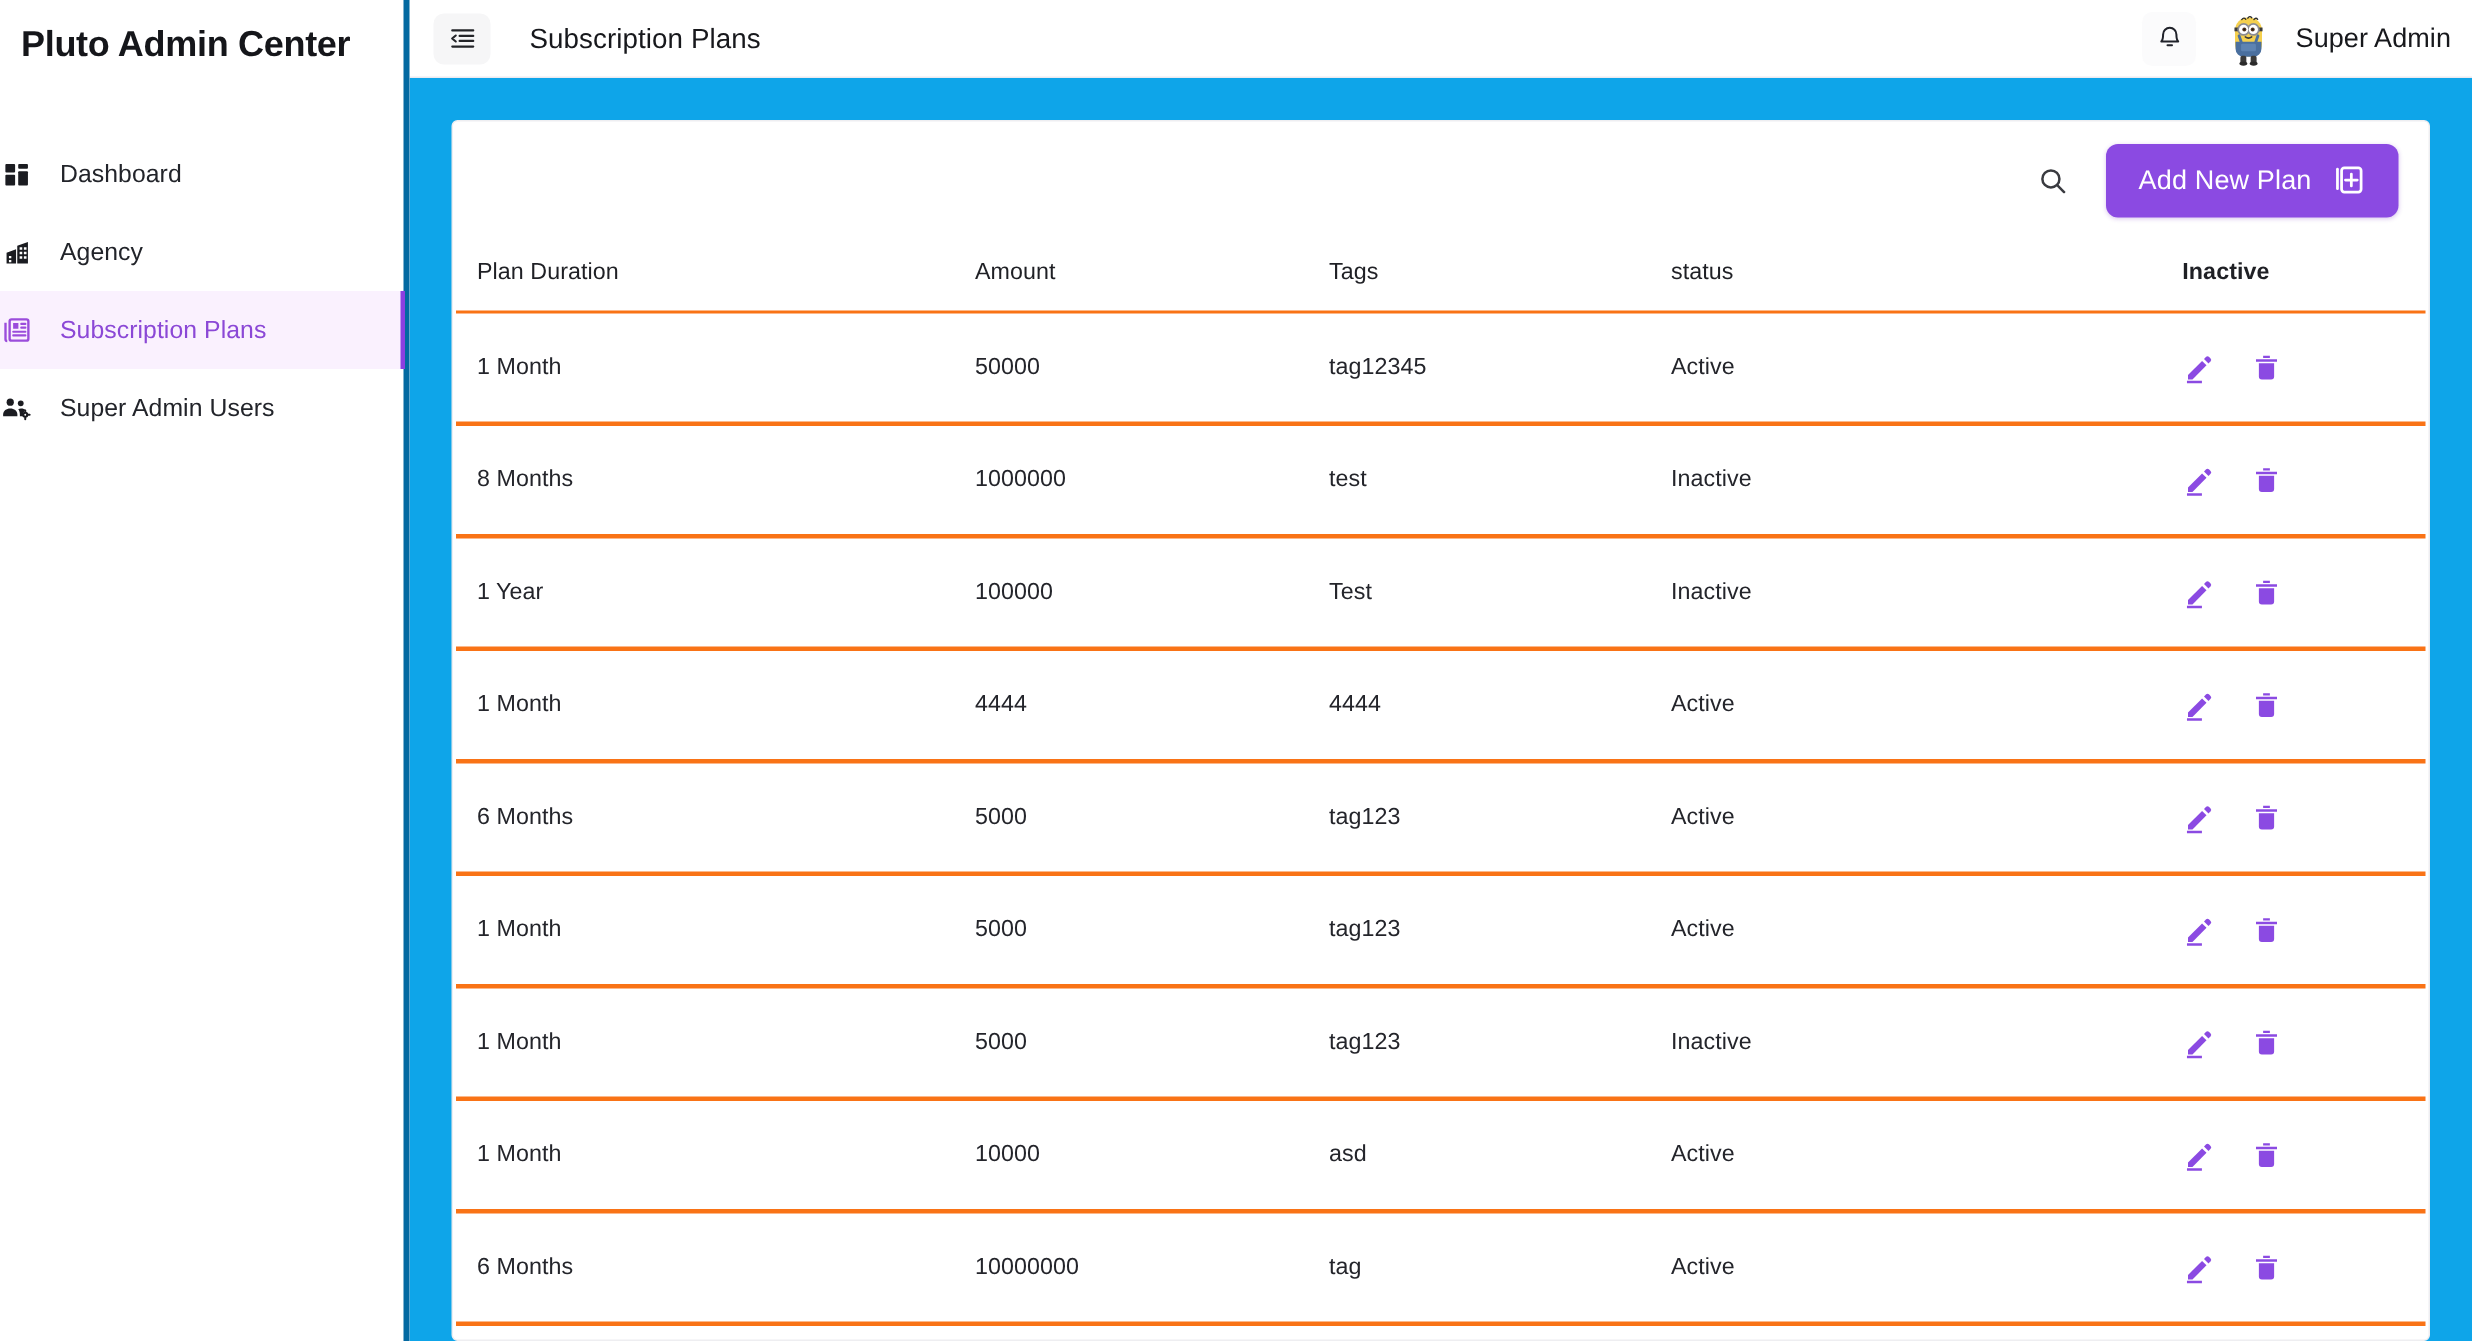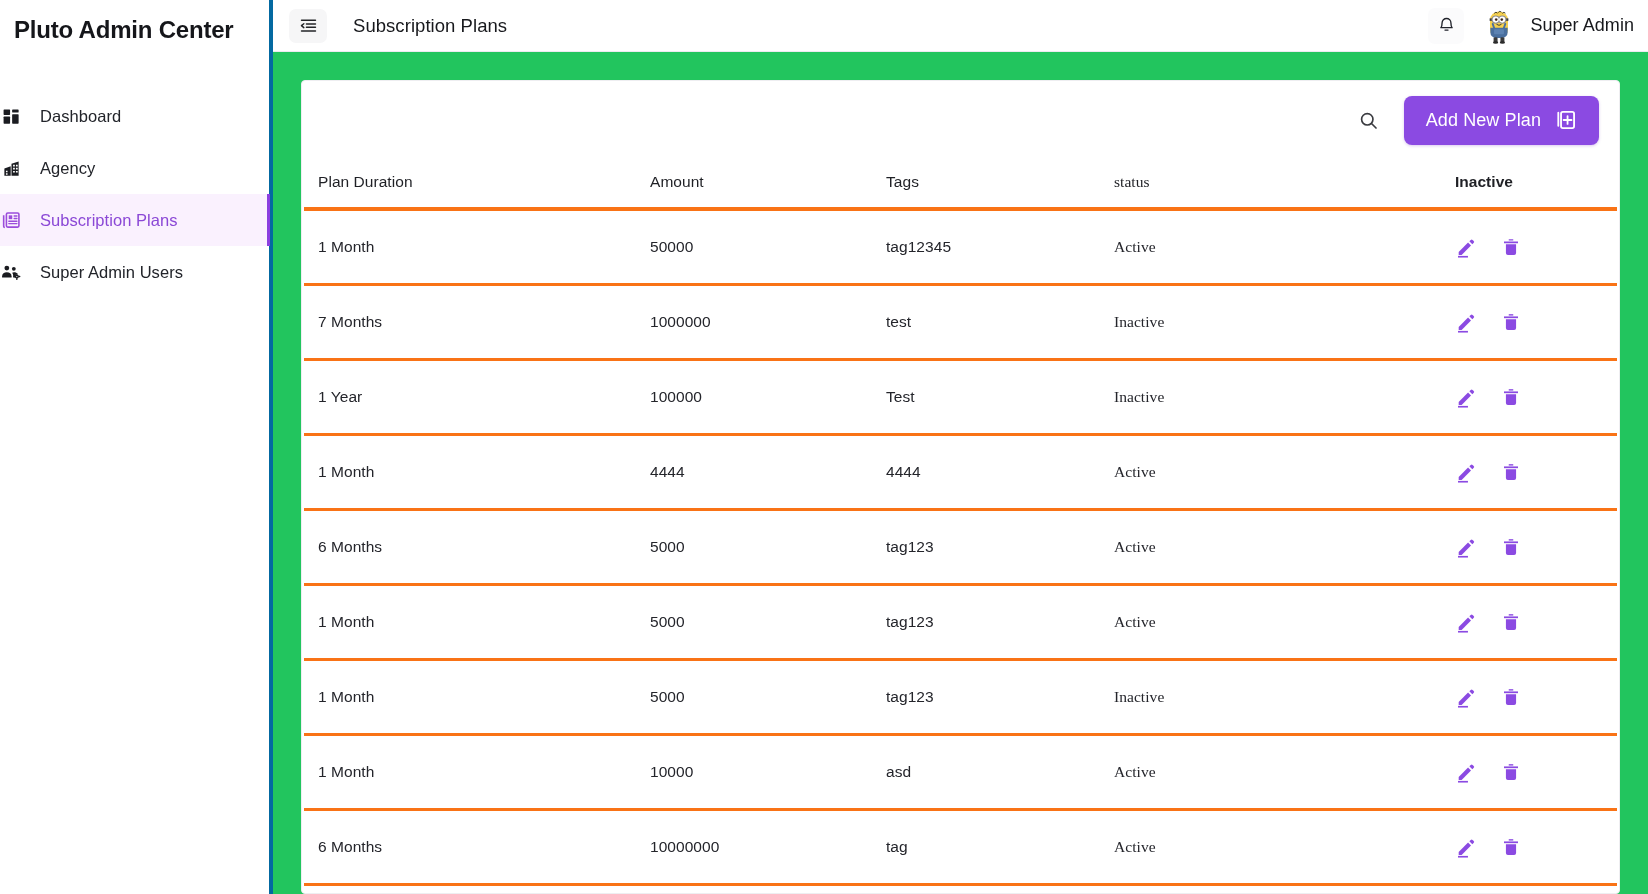--- a/index.html
+++ b/index.html
@@ -106,21 +106,21 @@
   .user-name {
     margin-left: 14px;
     font-size: 18px;
     color: #17181c;
     letter-spacing: 0.05px;
   }
 
   
   .content {
     flex: 1;
-    background: #22c55e;
+    background: #0ea5e9;
     padding: 28px 28px 0 28px;
     min-height: 0;
     overflow: hidden;
   }
   .card {
     background: #ffffff;
     border: 1px solid #eeeef1;
     border-radius: 4px;
     height: 100%;
     display: flex;
@@ -160,40 +160,40 @@
   }
 
   
   .tbl { width: 100%; border-collapse: collapse; table-layout: fixed; }
   .tbl th {
     text-align: left;
     font-weight: 400;
     font-size: 15.5px;
     color: #1f2025;
     padding: 14px 0 16px 0;
-    border-bottom: 4px solid #f97316;
+    border-bottom: 2px solid #f97316;
     letter-spacing: 0.05px;
   }
   .tbl th.col-actions {
     text-align: right;
     font-weight: 700;
     padding-right: 104px;
   }
   .tbl td {
     font-size: 15.5px;
     color: #24252b;
     padding: 25px 0 25px 0;
     border-bottom: 3px solid #f97316;
     letter-spacing: 0.05px;
   }
   .tbl td.cell-actions { padding-right: 0; }
   .c1 { width: 346px; padding-left: 14px !important; }
   .c2 { width: 236px; }
   .c3 { width: 228px; }
-  .c4 { width: 310px; font-family: Liberation Serif, serif; }
+  .c4 { width: 310px; }
   .c5 { width: auto; }
   .act-wrap {
     display: flex;
     align-items: center;
     justify-content: flex-end;
     gap: 24px;
     padding-right: 95px;
   }
   .icon-btn {
     width: 22px; height: 22px;
@@ -367,21 +367,21 @@
                         <svg width="20" height="20" viewBox="0 0 24 24" fill="currentColor">
                           <path d="M9.3 2.6h5.4v1.7H9.3z"></path>
                           <path d="M3.6 5.3h16.8v2.1H3.6z"></path>
                           <path d="M5.9 8.6h12.2v10.6a2.4 2.4 0 0 1-2.4 2.4H8.3a2.4 2.4 0 0 1-2.4-2.4V8.6z"></path>
                         </svg>
                       </button>
                     </div>
                   </td>
                 </tr>
                 <tr>
-                  <td class="c1">7 Months</td>
+                  <td class="c1">8 Months</td>
                   <td class="c2">1000000</td>
                   <td class="c3">test</td>
                   <td class="c4">Inactive</td>
                   <td class="c5 cell-actions">
                     <div class="act-wrap">
                       <button class="icon-btn">
                         <svg width="21" height="21" viewBox="0 0 24 24" fill="currentColor">
                           <path d="M4.2 17.1 14.9 6.4l3.4 3.4L7.6 20.5H4.2v-3.4z"></path>
                           <path d="M16.4 4.9 18 3.3a1.5 1.5 0 0 1 2.1 0l1.3 1.3a1.5 1.5 0 0 1 0 2.1l-1.6 1.6-3.4-3.4z"></path>
                           <path d="M3.4 21.6h11.4v1.9H3.4z"></path>

